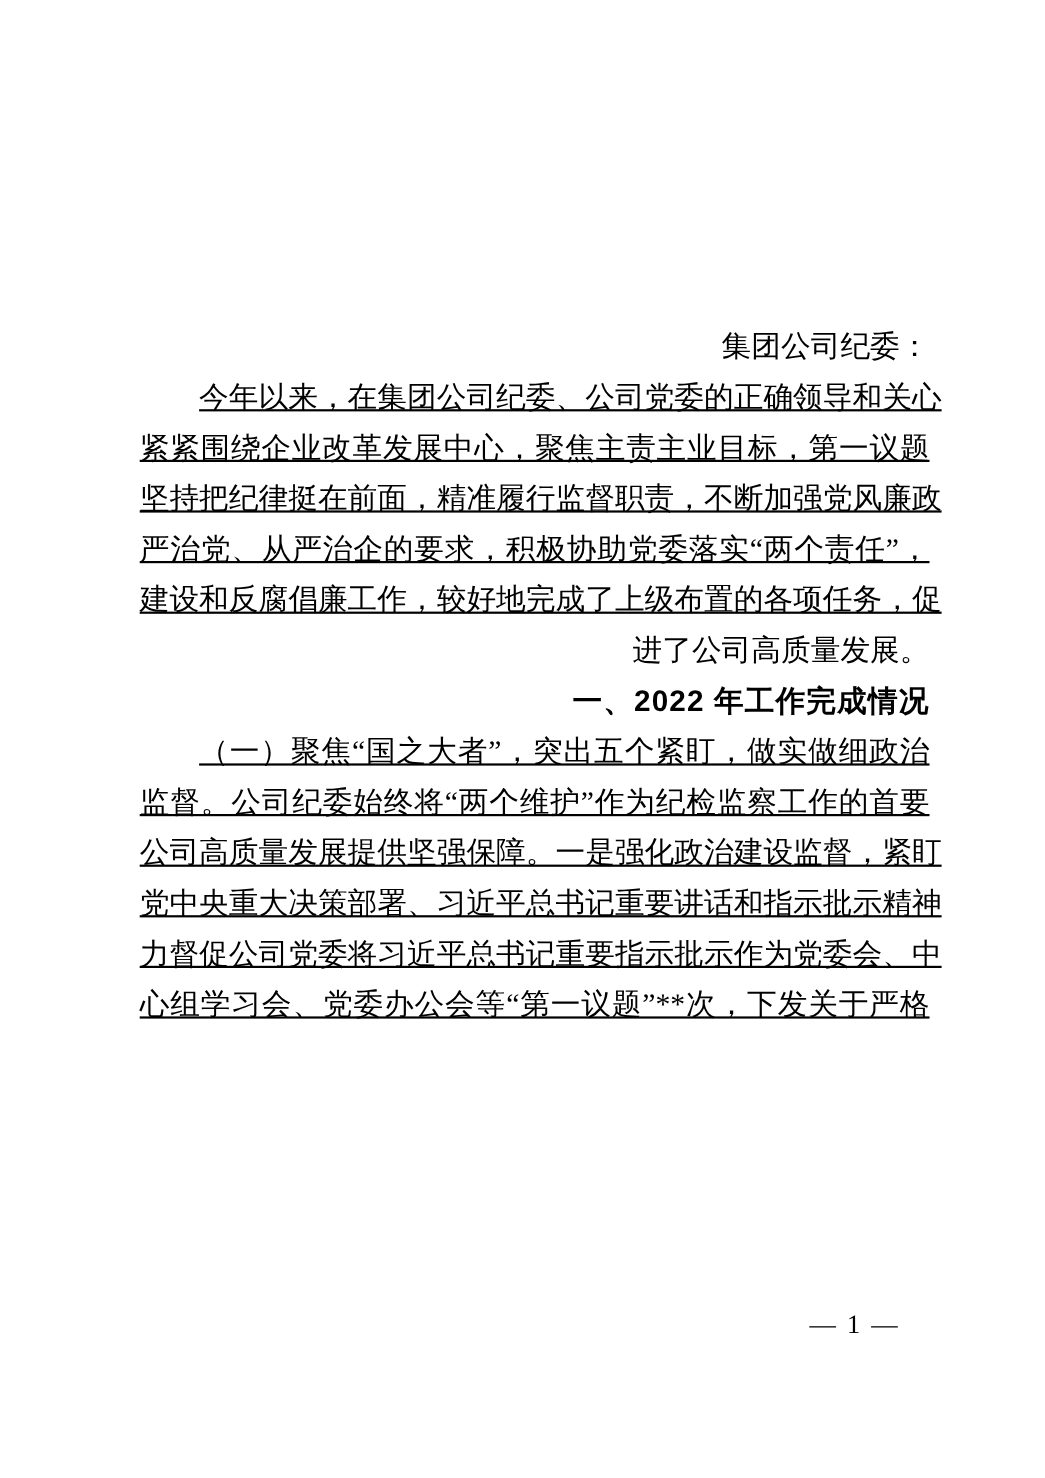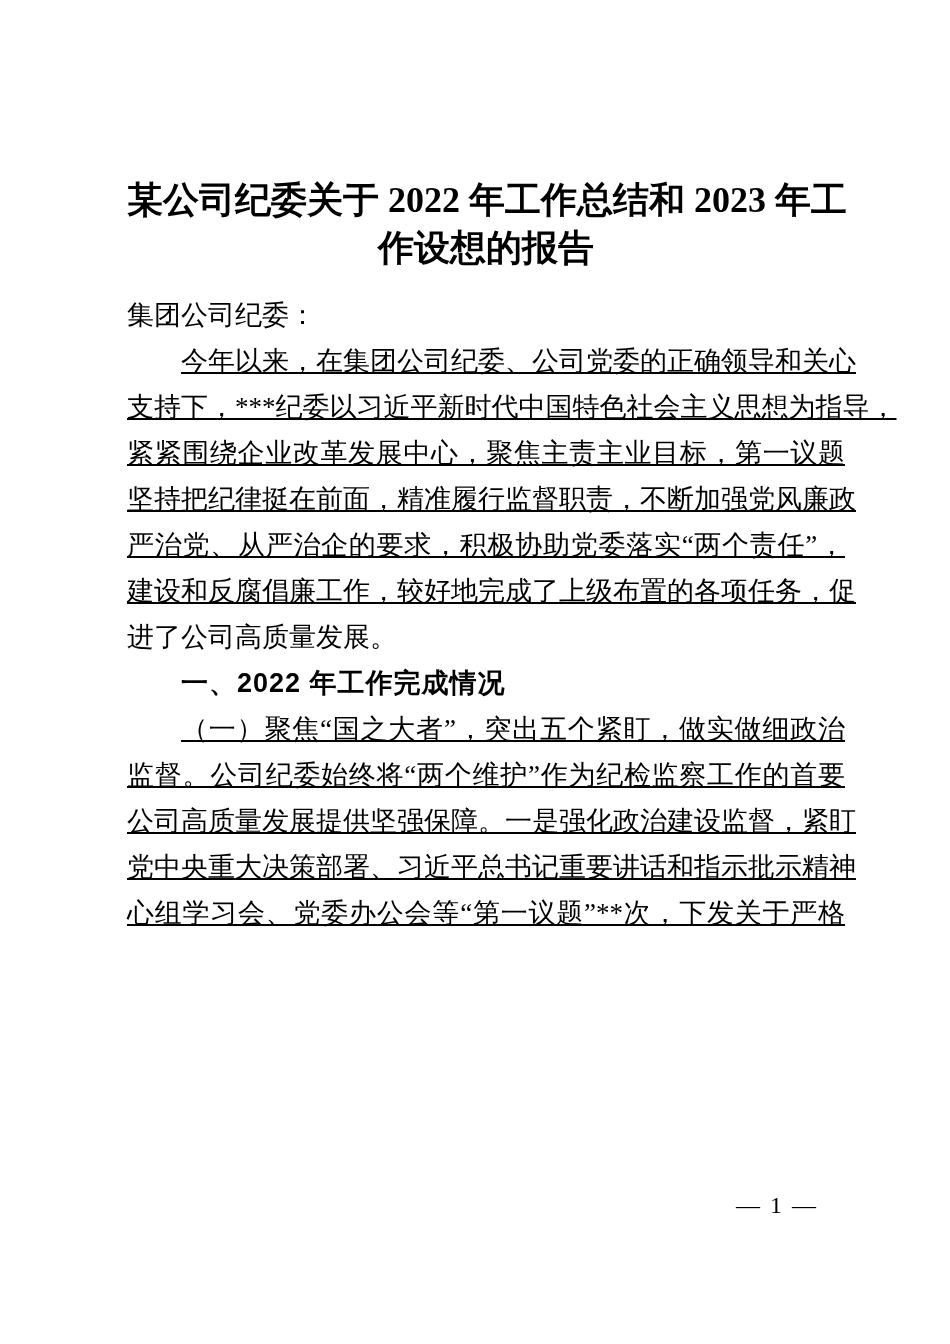--- a/index.html
+++ b/index.html
@@ -42,21 +42,21 @@
     position: absolute;
     left: 127px;
     top: 292px;
     width: 718px;
     font-size: 27px;
     line-height: 46px;
     font-family: "Liberation Serif", serif;
   }
   .line {
     white-space: nowrap;
-    text-align: left;
+    text-align: right;
   }
   .line.justify {
     text-align: justify;
     text-align-last: justify;
     text-decoration: underline;
   }
   .line.indent {
     text-indent: 2em;
   }
   .line.heading {
@@ -73,41 +73,36 @@
     font-family: "Liberation Serif", serif;
     letter-spacing: 2px;
     white-space: nowrap;
   }
 </style>
 </head>
 <body>
 
 <div class="page">
 
-  <h1 class="doc-title">
-
-  <div class="title-line">某公司纪委关于 2022 年工作总结和 2023 年工</div>
-      <div class="title-line">作设想的报告</div>
-    </h1>
 
   <div class="content">
     <div class="line">集团公司纪委：</div>
     <div>
 
     <div class="line indent justify">今年以来，在集团公司纪委、公司党委的正确领导和关心</div>
-        <div class="line justify">支持下，***纪委以习近平新时代中国特色社会主义思想为指导，</div>
         <div class="line justify">紧紧围绕企业改革发展中心，聚焦主责主业目标，第一议题</div>
         <div class="line justify">坚持把纪律挺在前面，精准履行监督职责，不断加强党风廉政</div>
         <div class="line justify">严治党、从严治企的要求，积极协助党委落实“两个责任”，</div>
         <div class="line justify">建设和反腐倡廉工作，较好地完成了上级布置的各项任务，促</div>
         <div class="line">进了公司高质量发展。</div>
         <div class="line indent heading">一、2022 年工作完成情况</div>
         <div class="line indent justify">（一）聚焦“国之大者”，突出五个紧盯，做实做细政治</div>
         <div class="line justify">监督。公司纪委始终将“两个维护”作为纪检监察工作的首要</div>
         <div class="line justify">公司高质量发展提供坚强保障。一是强化政治建设监督，紧盯</div>
         <div class="line justify">党中央重大决策部署、习近平总书记重要讲话和指示批示精神</div>
+        <div class="line justify">力督促公司党委将习近平总书记重要指示批示作为党委会、中</div>
         <div class="line justify">心组学习会、党委办公会等“第一议题”**次，下发关于严格</div>
       </div>
   </div>
 
   <div class="page-number">— 1 —</div>
 
 </div>
 
 </body></html>

